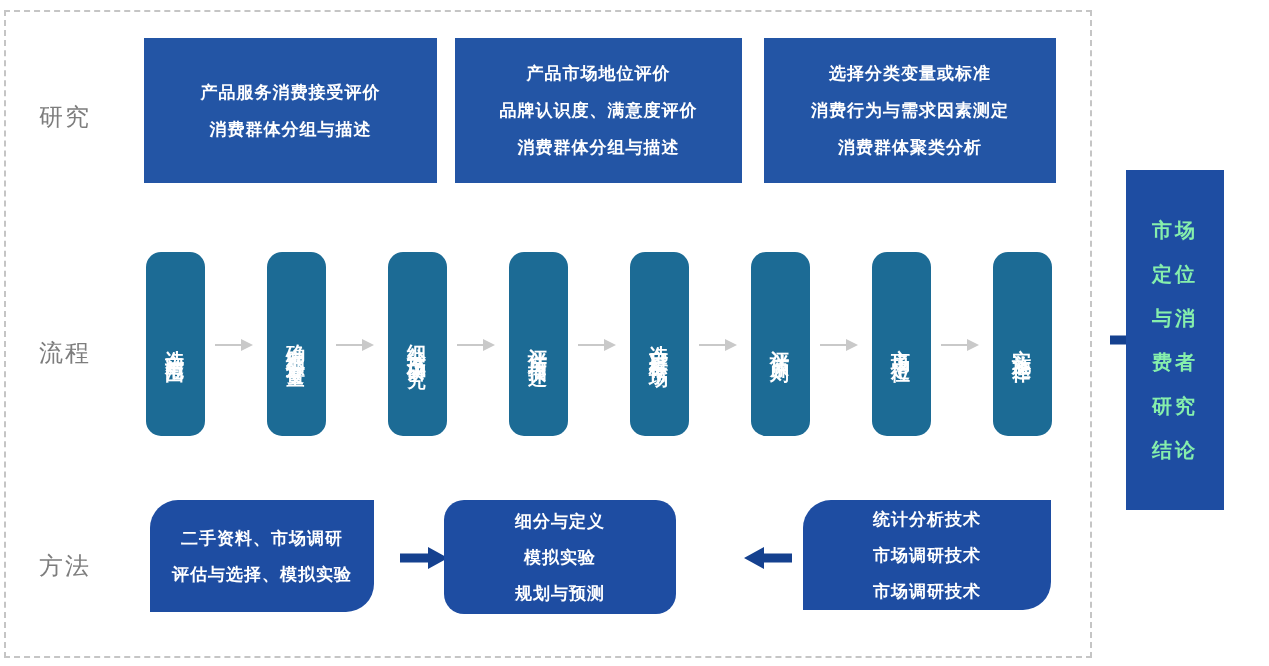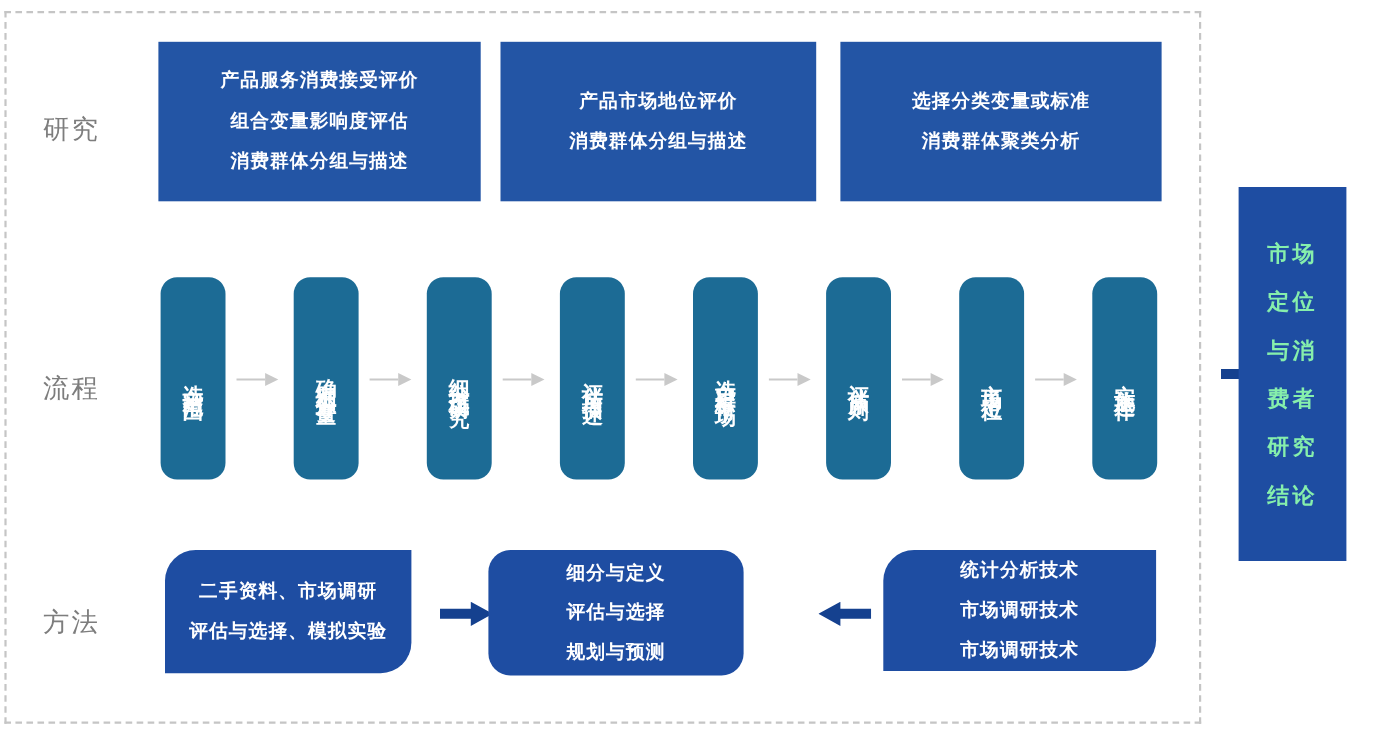--- a/index.html
+++ b/index.html
@@ -108,29 +108,30 @@
 <div class="canvas">
 
   <div class="dashed-frame"></div>
 
   <div class="row-label" style="top:101px;">研究</div>
   <div class="row-label" style="top:337px;">流程</div>
   <div class="row-label" style="top:550px;">方法</div>
 
   <div class="top-box" style="left:144px; width:293px;">
     <div class="line">产品服务消费接受评价</div>
-    <div class="line">组合变量影响度评估</div>
     <div class="line">消费群体分组与描述</div>
   </div>
   <div class="top-box" style="left:455px; width:287px;">
     <div class="line">产品市场地位评价</div>
+    <div class="line">品牌认识度、满意度评价</div>
     <div class="line">消费群体分组与描述</div>
   </div>
   <div class="top-box" style="left:764px; width:292px;">
     <div class="line">选择分类变量或标准</div>
+    <div class="line">消费行为与需求因素测定</div>
     <div class="line">消费群体聚类分析</div>
   </div>
 
   <div class="pill" style="left:146px;">选定范围</div>
   <div class="pill" style="left:267px;">确定细分变量</div>
   <div class="pill" style="left:388px;">细分市场研究</div>
   <div class="pill" style="left:509px;">评估与描述</div>
   <div class="pill" style="left:630px;">选定目标市场</div>
   <div class="pill" style="left:751px;">评估原则</div>
   <div class="pill" style="left:872px;">市场定位</div>
@@ -182,21 +183,21 @@
     <div class="line">二手资料、市场调研</div>
     <div class="line">评估与选择、模拟实验</div>
   </div>
 
   <svg class="navy-arrow" style="left:400px; top:547px;" viewBox="0 0 48 22">
     <polygon points="0,6.5 28,6.5 28,0 48,11 28,22 28,15.5 0,15.5" fill="#15418f"></polygon>
   </svg>
 
   <div class="bottom-box rounded-all" style="left:444px; width:232px; height:114px;">
     <div class="line">细分与定义</div>
-    <div class="line">评估与选择</div>
+    <div class="line">模拟实验</div>
     <div class="line">规划与预测</div>
   </div>
 
   <svg class="navy-arrow" style="left:744px; top:547px;" viewBox="0 0 48 22">
     <polygon points="48,6.5 20,6.5 20,0 0,11 20,22 20,15.5 48,15.5" fill="#15418f"></polygon>
   </svg>
 
   <div class="bottom-box rounded-diag" style="left:803px; width:248px; height:110px;">
     <div class="line">统计分析技术</div>
     <div class="line">市场调研技术</div>

